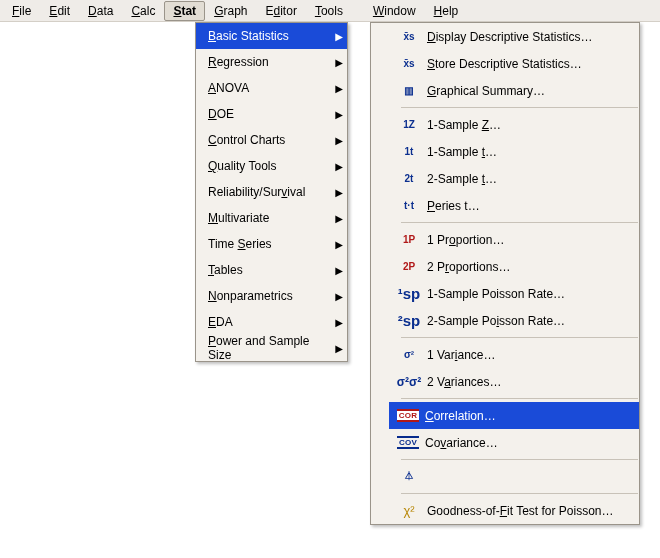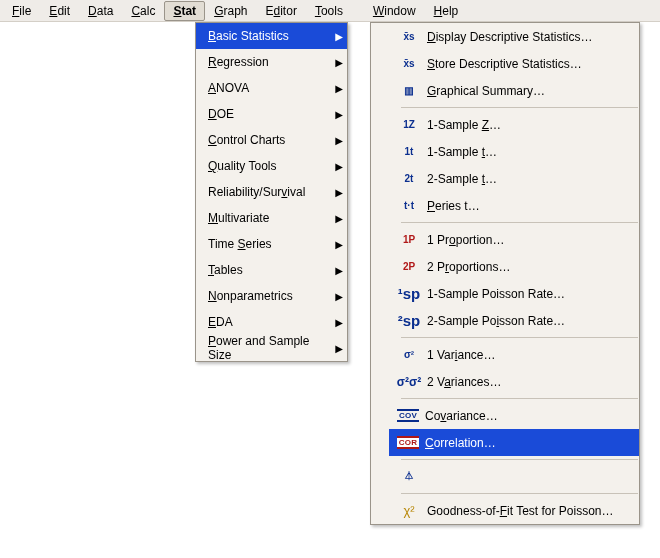--- a/index.html
+++ b/index.html
@@ -233,28 +233,28 @@
   <div class="sep sep-full"></div>
   <div class="row">
     <span class="icon navy">σ²</span>
     <span class="label"><span>1 Var</span><span class="u">i</span><span>ance…</span></span>
   </div>
   <div class="row">
     <span class="icon navy" style="font-size:12px">σ²σ²</span>
     <span class="label"><span>2 V</span><span class="u">a</span><span>riances…</span></span>
   </div>
   <div class="sep sep-full"></div>
-  <div class="row">
-    <span class="icon boxed" style="color:#072b8c;border-color:#072b8c">COV</span>
-    <span class="label"><span>Co</span><span class="u">v</span><span>ariance…</span></span>
-  </div>
   <div class="row selected-blue">
     <span class="icon boxed" style="background:#fff;color:#b01818">COR</span>
     <span class="label"><span></span><span class="u">C</span><span>orrelation…</span></span>
   </div>
+  <div class="row">
+    <span class="icon boxed" style="color:#072b8c;border-color:#072b8c">COV</span>
+    <span class="label"><span>Co</span><span class="u">v</span><span>ariance…</span></span>
+  </div>
   <div class="sep sep-full"></div>
   <div class="row">
     <span class="icon navy" style="font-size:9px">⏃</span>
   </div>
   <div class="sep sep-full"></div>
   <div class="row">
     <span class="icon chi">χ²</span>
     <span class="label"><span>Goodness-of-</span><span class="u">F</span><span>it Test for Poisson…</span></span>
   </div>
 </div>

